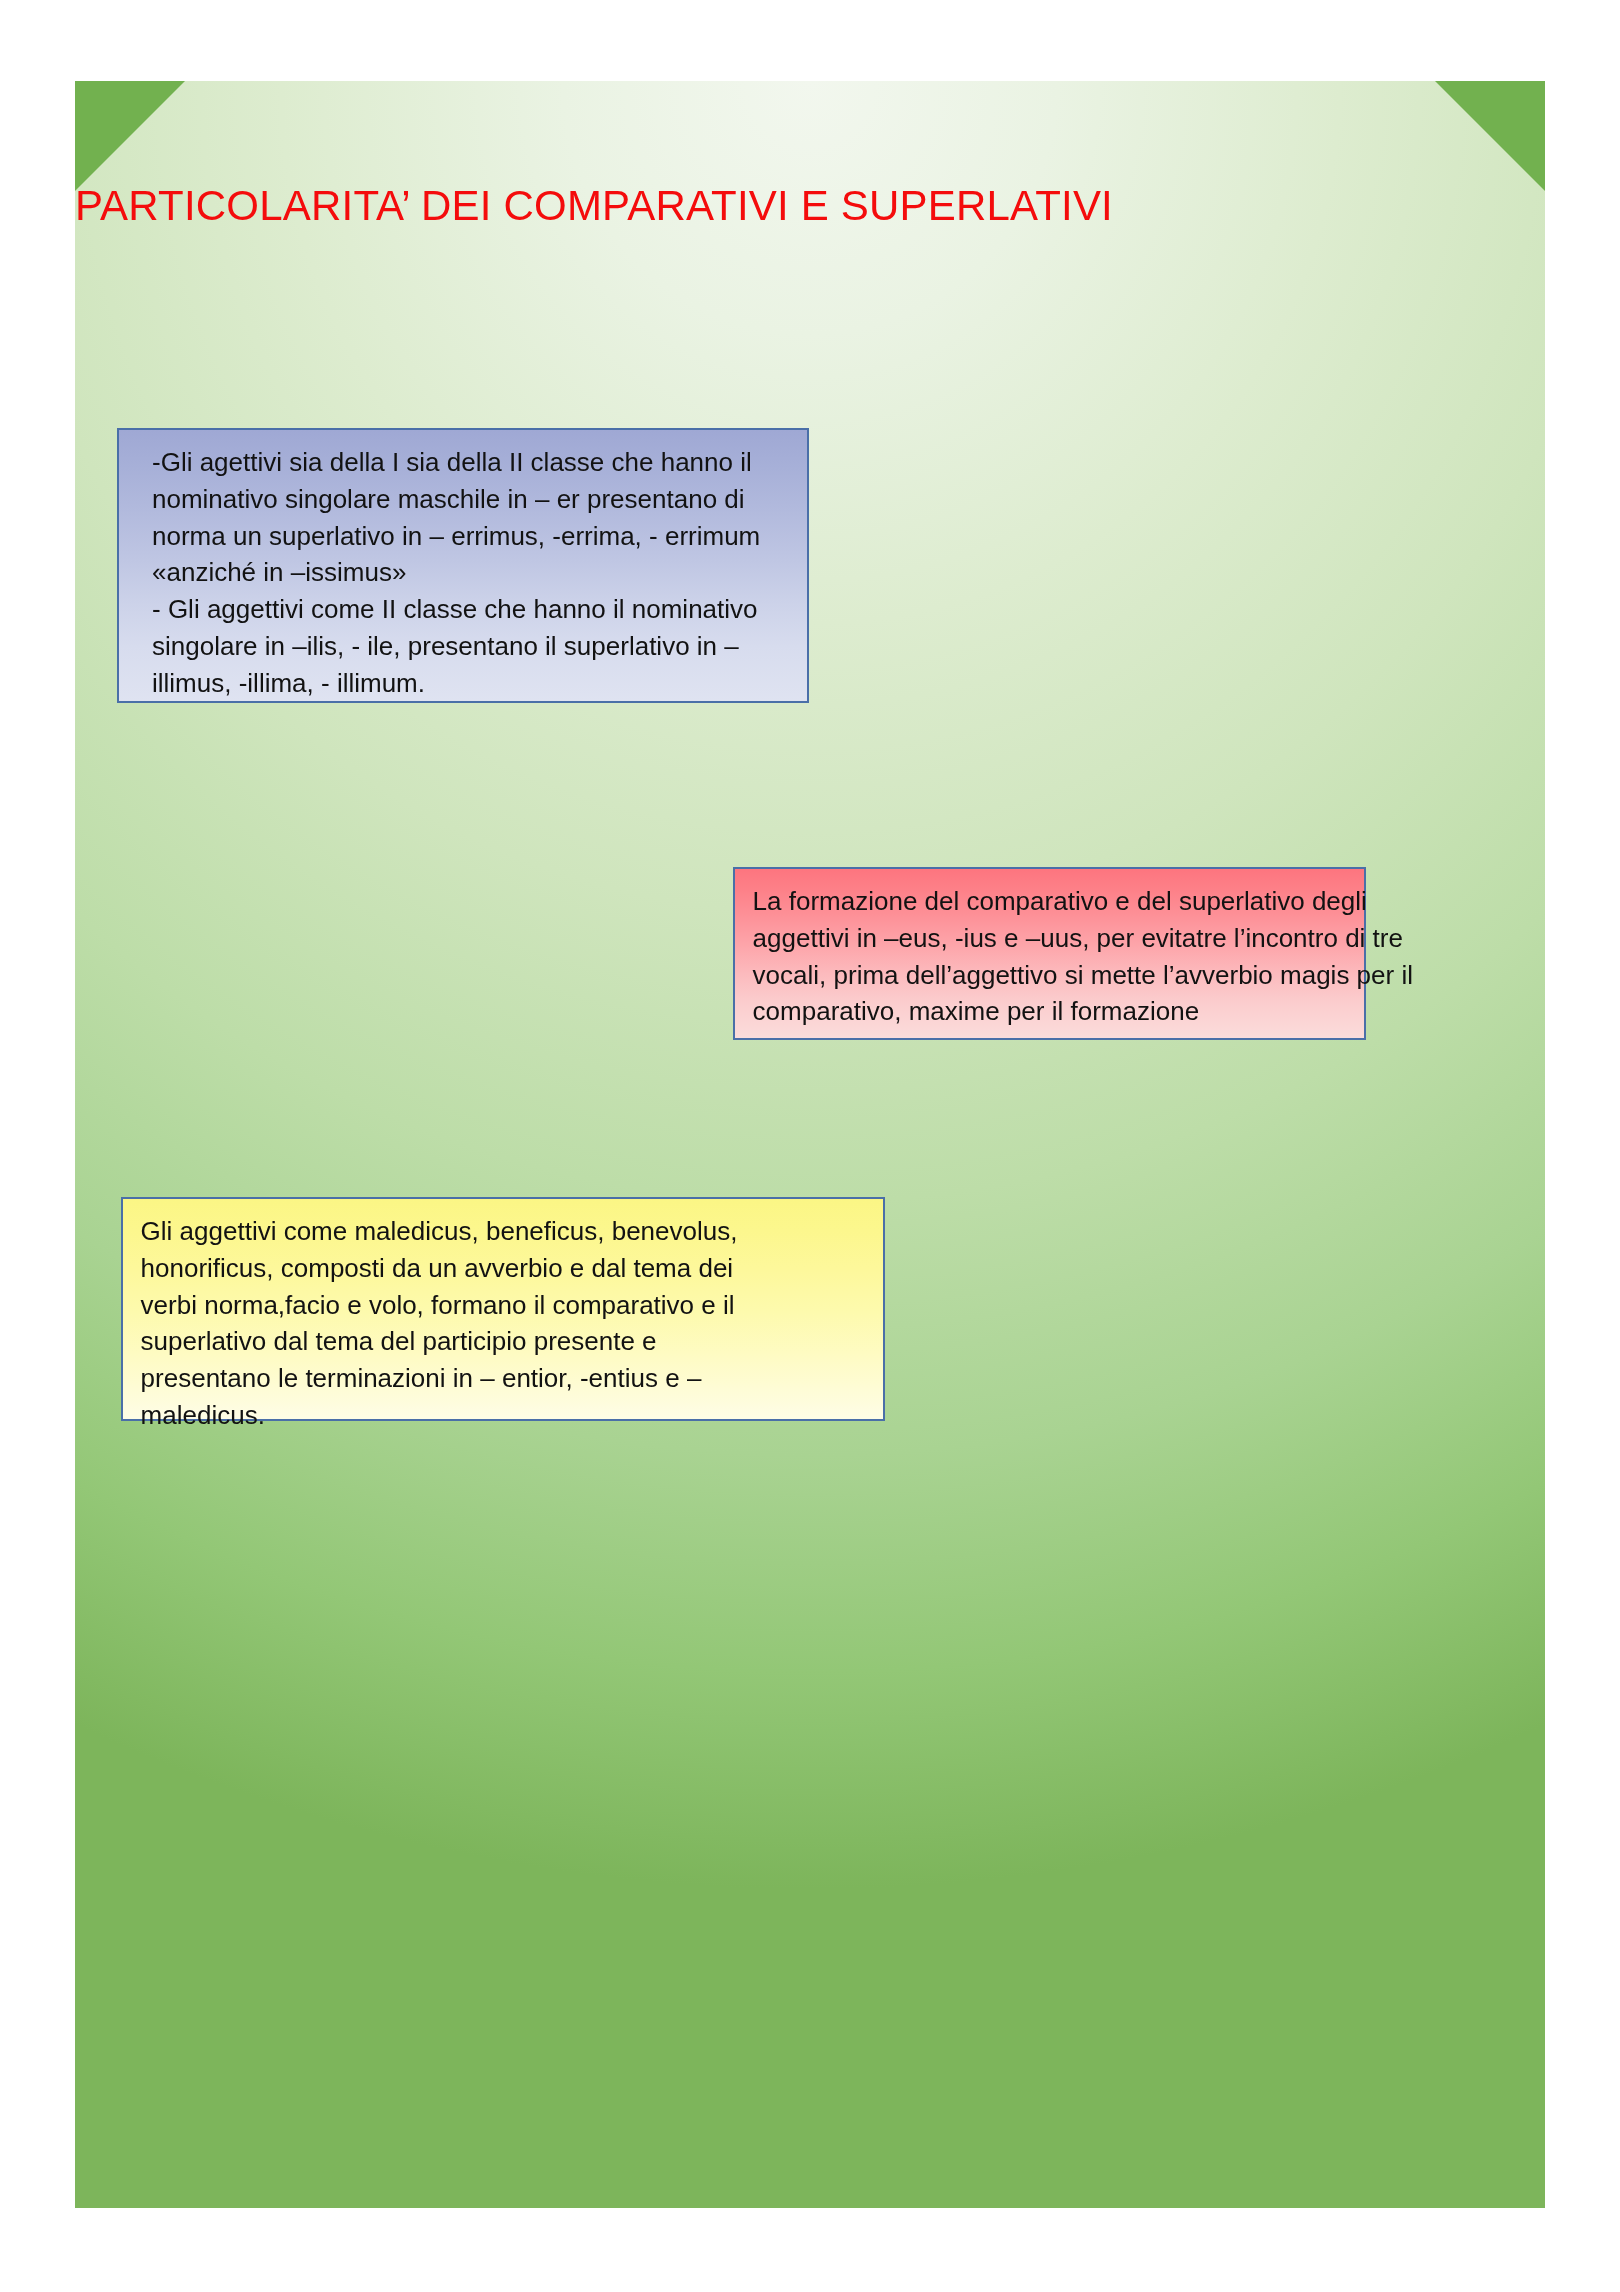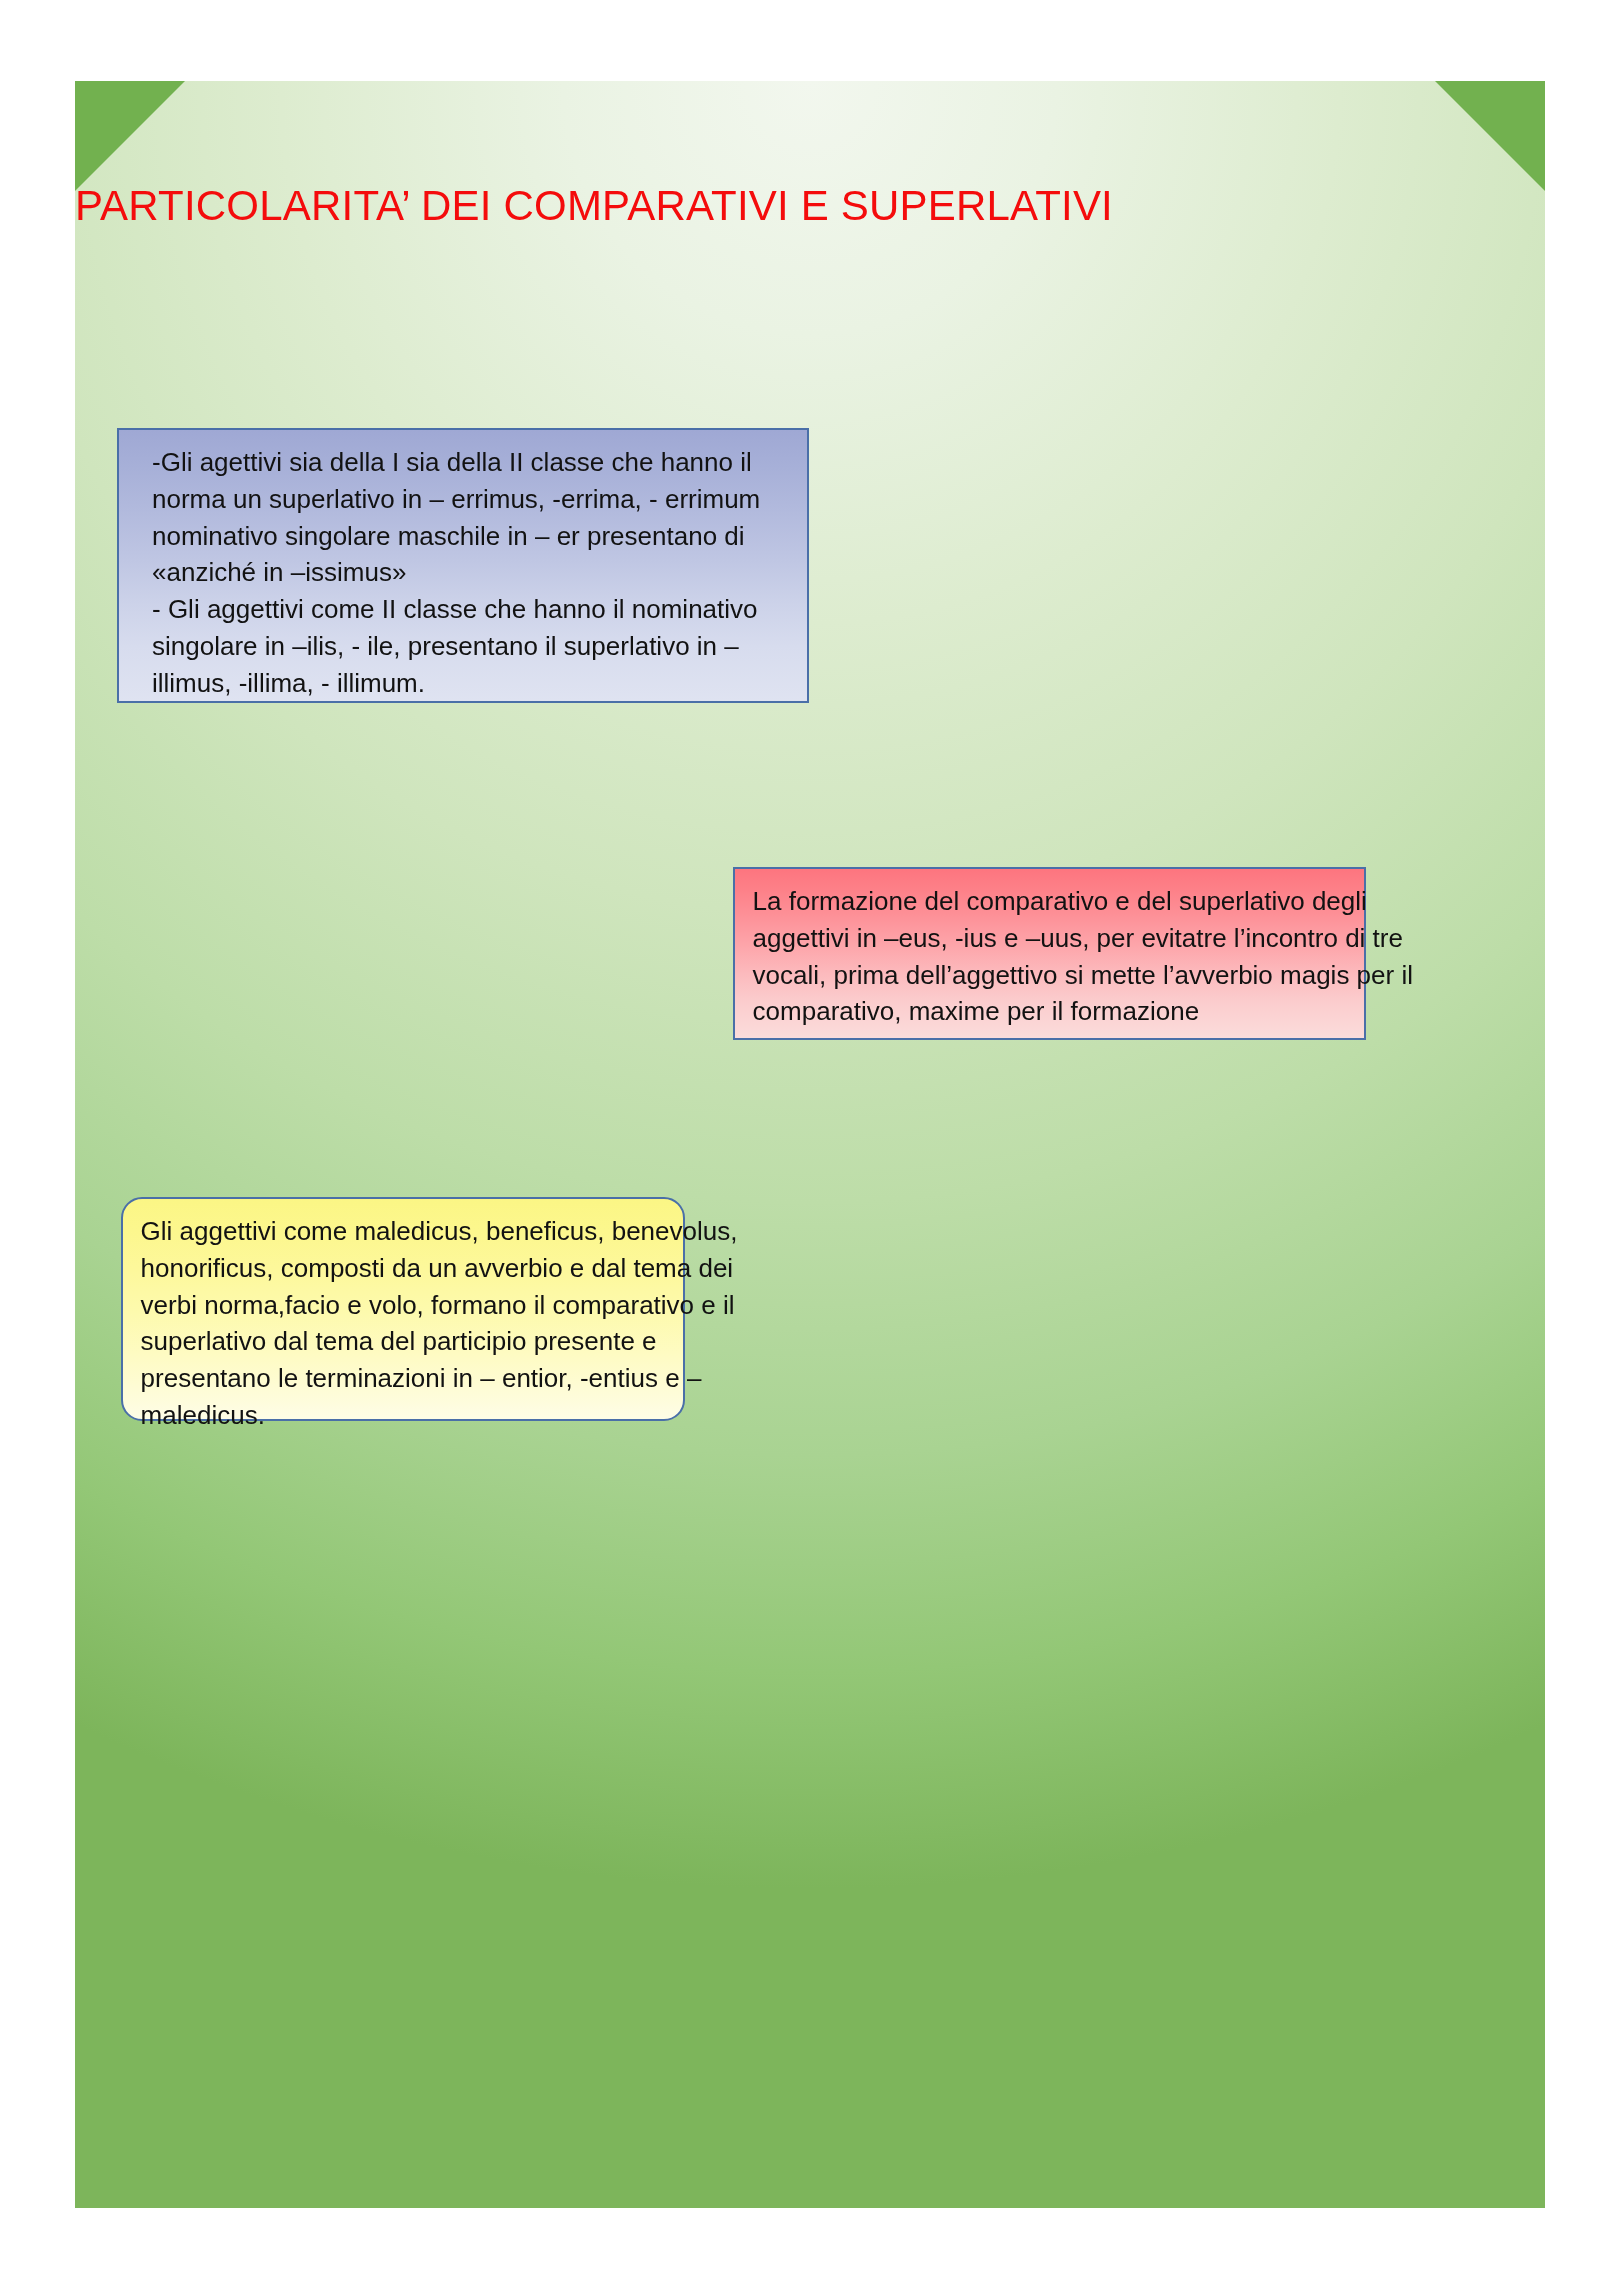--- a/index.html
+++ b/index.html
@@ -114,47 +114,46 @@
         #fda6ab 46%,
         #fcbabd 62%,
         #fbcccd 78%,
         #fbdcdb 100%);
   }
 
   
   #box-yellow {
     left: 46px;
     top: 1116px;
-    width: 564px;
+    width: 764px;
     height: 224px;
     background: linear-gradient(to bottom,
         #fbf685 0%,
         #fcf78d 14%,
         #fdf89b 32%,
         #fdfaae 52%,
         #fefbc2 70%,
         #fefcd5 86%,
         #fefde6 100%);
-    border-radius: 21px;
   }
 </style>
 </head>
 <body>
 
 <div id="slide">
 
   <div class="corner corner-left"></div>
   <div class="corner corner-right"></div>
 
   <div id="slide-title">PARTICOLARITA’ DEI COMPARATIVI E SUPERLATIVI</div>
 
   <div class="callout" id="box-blue">
     <p>-Gli agettivi sia della I sia della II classe che hanno il</p>
+    <p>nominativo singolare maschile in – er presentano di</p>
     <p>norma un superlativo in – errimus, -errima, - errimum</p>
-    <p>nominativo singolare maschile in – er presentano di</p>
     <p>«anziché  in –issimus»</p>
     <p>- Gli aggettivi come II classe che hanno il nominativo</p>
     <p>singolare in –ilis, - ile, presentano il superlativo in –</p>
     <p>illimus, -illima, - illimum.</p>
   </div>
 
   <div class="callout" id="box-pink">
     <p>La formazione del comparativo e del superlativo degli</p>
     <p>aggettivi in –eus, -ius e –uus, per evitatre l’incontro di tre</p>
     <p>vocali, prima dell’aggettivo si mette l’avverbio magis per il</p>

